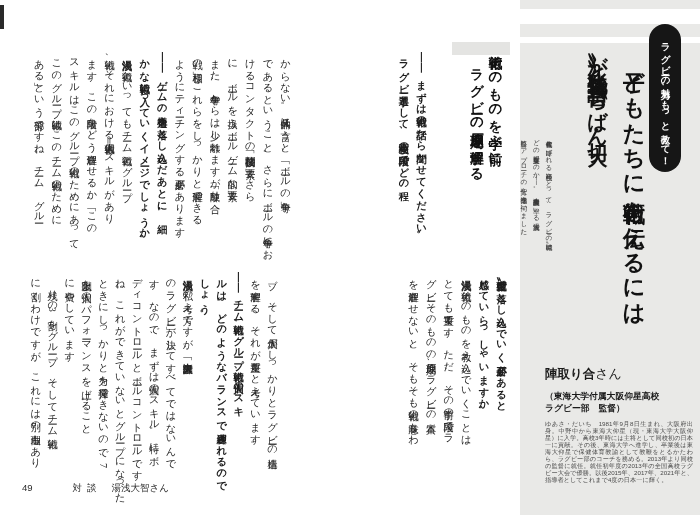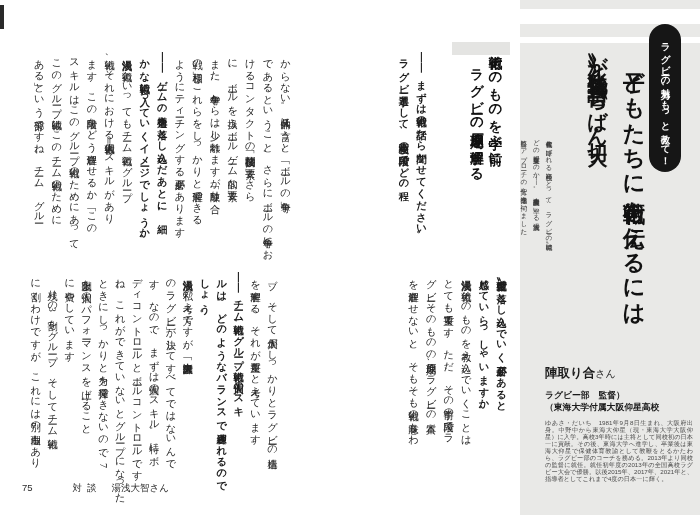--- a/index.html
+++ b/index.html
@@ -33,21 +33,21 @@
   
   .lead { top:135px; right:145px; }
   .lead p { margin:0; white-space:nowrap; color:#3a3a3a;
             font-family:"Liberation Sans", sans-serif;
             font-size:6.6px; line-height:12.6px; letter-spacing:0.3px; }
 
   
   .profile { left:545px; top:365px; width:148px; color:#1a1a1a;
              font-family:"Liberation Sans", sans-serif; }
   .profile .name { margin:0 0 7px; font-size:12.5px; font-weight:700; }
-  .profile .name .hon { font-size:10px; font-weight:400; }
+  .profile .name .hon { font-size:13px; font-weight:400; }
   .profile .aff { margin:0; font-size:8.8px; font-weight:700; line-height:12px; }
   .profile .bio { margin:6px 0 0; font-size:6.2px; line-height:7px; color:#4a4a4a;
                   text-align:justify; }
 
   
   .heading-bar { left:452px; top:42px; width:58px; height:13px; background:#e4e4e2; }
   .heading { top:45px; right:196px; }
   .heading p { margin:0; white-space:nowrap; color:#111;
                font-family:"Liberation Sans", sans-serif; font-weight:700;
                font-size:13.5px; line-height:18.5px; letter-spacing:0.5px; }
@@ -92,22 +92,22 @@
   </div>
 
   <div class="abs v lead">
     <p>育成年代と呼ばれる高校生にとって、ラグビーの〝戦術〟は</p>
     <p>どの程度重要なのか──。東海大大阪仰星を率いる湯浅大智</p>
     <p>監督にアプローチの仕方や指導法を伺いました。</p>
   </div>
 
   <div class="abs profile">
     <p class="name"><span>陣取り合</span><span class="hon">さん</span></p>
+    <p class="aff">（東海大学付属大阪仰星高校</p>
     <p class="aff">ラグビー部　監督）</p>
-    <p class="aff">（東海大学付属大阪仰星高校</p>
     <p class="bio">ゆあさ・だいち　1981年9月8日生まれ、大阪府出身。中野中から東海大仰星（現・東海大学大阪仰星）に入学。高校3年時には主将として同校初の日本一に貢献。その後、東海大学へ進学し、卒業後は東海大仰星で保健体育教諭として教鞭をとるかたわら、ラグビー部のコーチを務める。2013年より同校の監督に就任。就任初年度の2013年の全国高校ラグビー大会で優勝。以後2015年、2017年、2021年と、指導者としてこれまで4度の日本一に輝く。</p>
   </div>
 
   <div class="abs heading-bar"></div>
   <div class="abs v heading">
     <p class="h1">戦術そのものを学ぶ前に、</p>
     <p class="h2">ラグビーの原理原則を理解する</p>
   </div>
 
   <div class="abs v vblock b-rt">
@@ -154,16 +154,16 @@
     <p class="col">ディコントロールとボールコントロールです</p>
     <p class="col">ね。これができていないとグループになった</p>
     <p class="col">ときにしっかりと力を発揮できないので、7</p>
     <p class="col">割以上を個人のパフォーマンスを上げること</p>
     <p class="col">に費やしています。</p>
     <p class="col">　残りの3割をグループ、そしてチーム戦術</p>
     <p class="col">に割くわけですが、これには別の理由もあり</p>
   </div>
 
   <div class="abs footer">
-    <span class="num">75</span><span class="lbl">対談</span><span>湯浅大智さん</span>
+    <span class="num">49</span><span class="lbl">対談</span><span>湯浅大智さん</span>
   </div>
 
 </div>
 
 </body></html>

